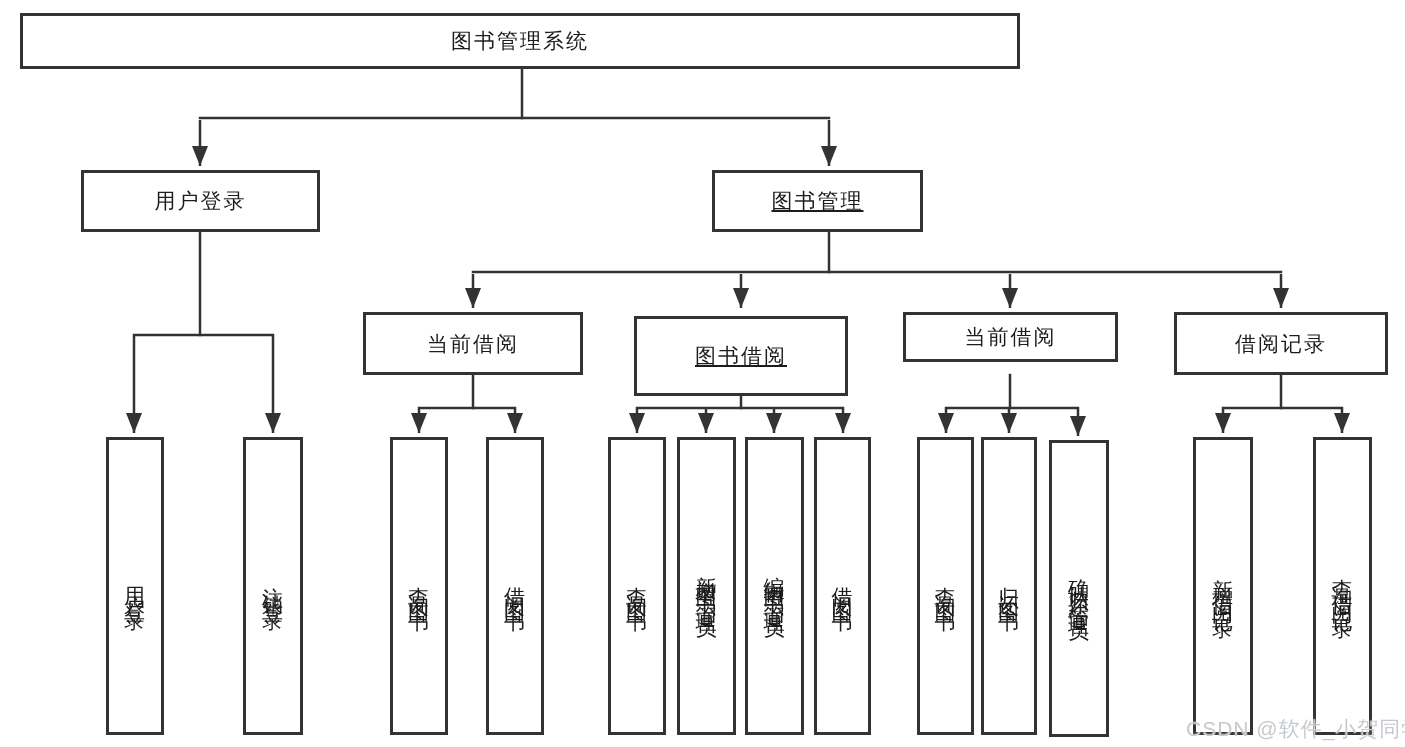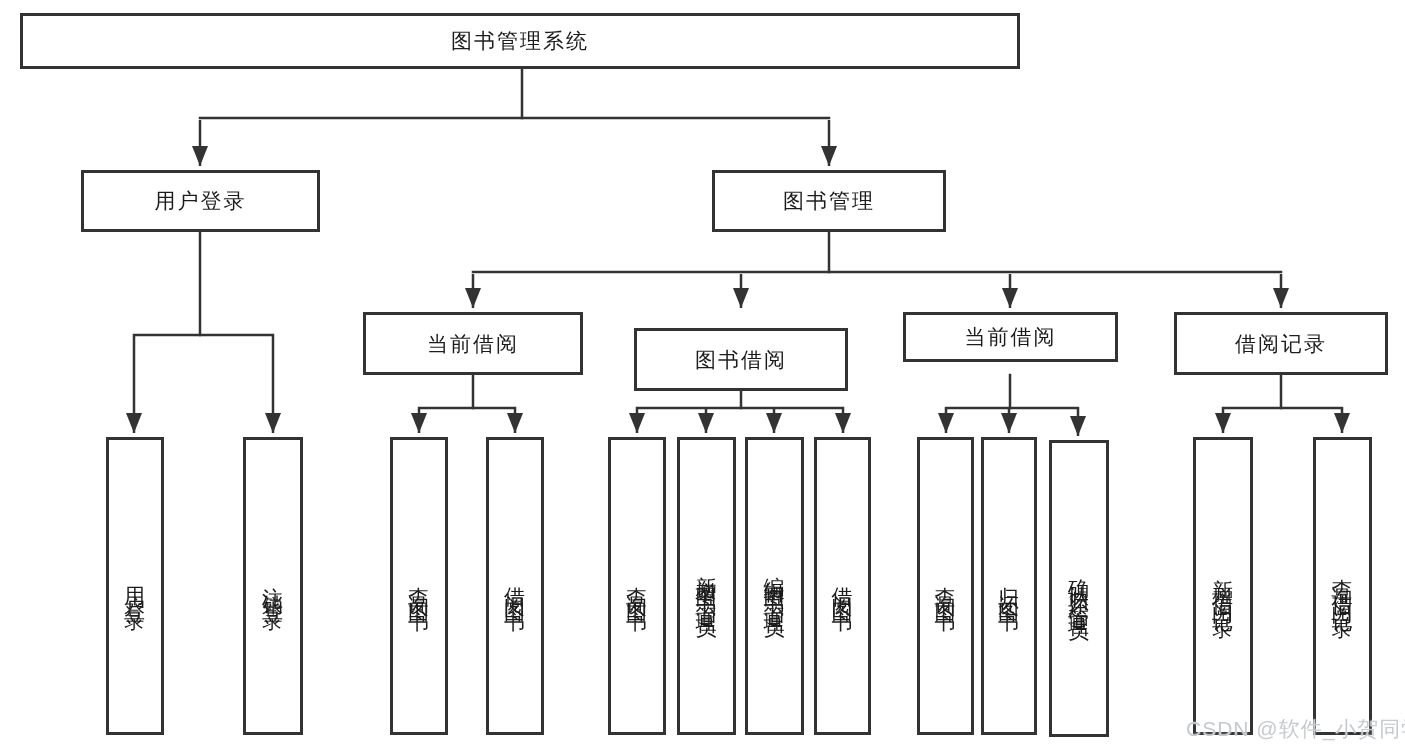--- a/index.html
+++ b/index.html
@@ -95,24 +95,24 @@
 
     <path d="M1281,375 V408" stroke="#333333" stroke-width="2.5" fill="none" stroke-linecap="square"></path>
     <path d="M1223,408 H1342" stroke="#333333" stroke-width="2.5" fill="none" stroke-linecap="square"></path>
     <path d="M1223,409 V433" stroke="#333333" stroke-width="2.5" fill="none" marker-end="url(#arr)"></path>
     <path d="M1342,409 V433" stroke="#333333" stroke-width="2.5" fill="none" marker-end="url(#arr)"></path>
   </svg>
 
   <div class="hbox" style="left:20px;top:13px;width:1000px;height:56px;">图书管理系统</div>
 
   <div class="hbox" style="left:81px;top:170px;width:239px;height:62px;">用户登录</div>
-  <div class="hbox" style="left:712px;top:170px;width:234px;height:62px;">图书管理</div>
+  <div class="hbox" style="left:712px;top:170px;width:211px;height:62px;text-decoration:underline;">图书管理</div>
 
   <div class="hbox" style="left:363px;top:312px;width:220px;height:63px;">当前借阅</div>
-  <div class="hbox" style="left:634px;top:328px;width:214px;height:63px;">图书借阅</div>
+  <div class="hbox" style="left:634px;top:316px;width:214px;height:80px;text-decoration:underline;">图书借阅</div>
   <div class="hbox" style="left:903px;top:312px;width:215px;height:50px;">当前借阅</div>
   <div class="hbox" style="left:1174px;top:312px;width:214px;height:63px;">借阅记录</div>
 
   <div class="vbox" style="left:106px;top:437px;width:58px;height:298px;">
     <span class="vtext">用户登录</span>
   </div>
   <div class="vbox" style="left:243px;top:437px;width:60px;height:298px;">
     <span class="vtext">注销登录</span>
   </div>
 

